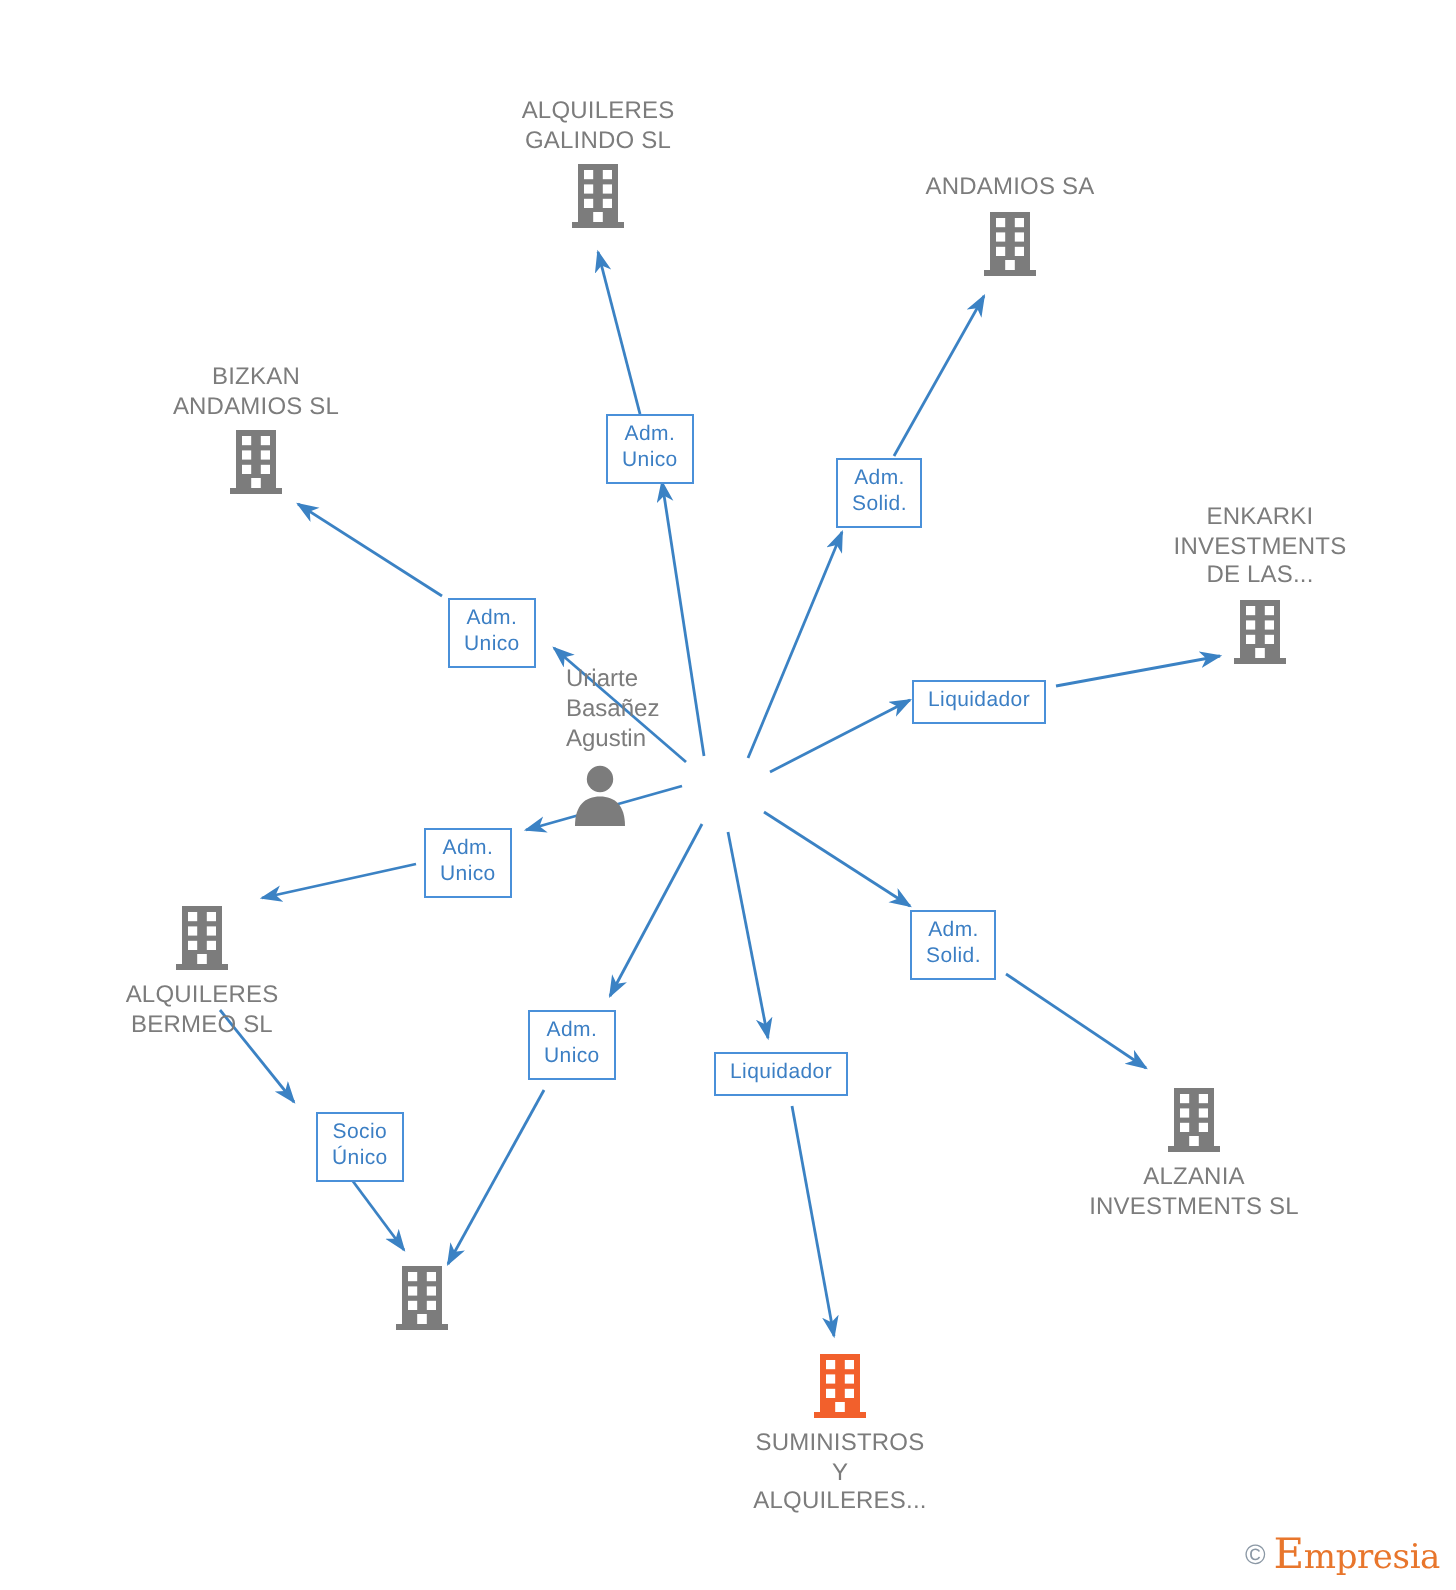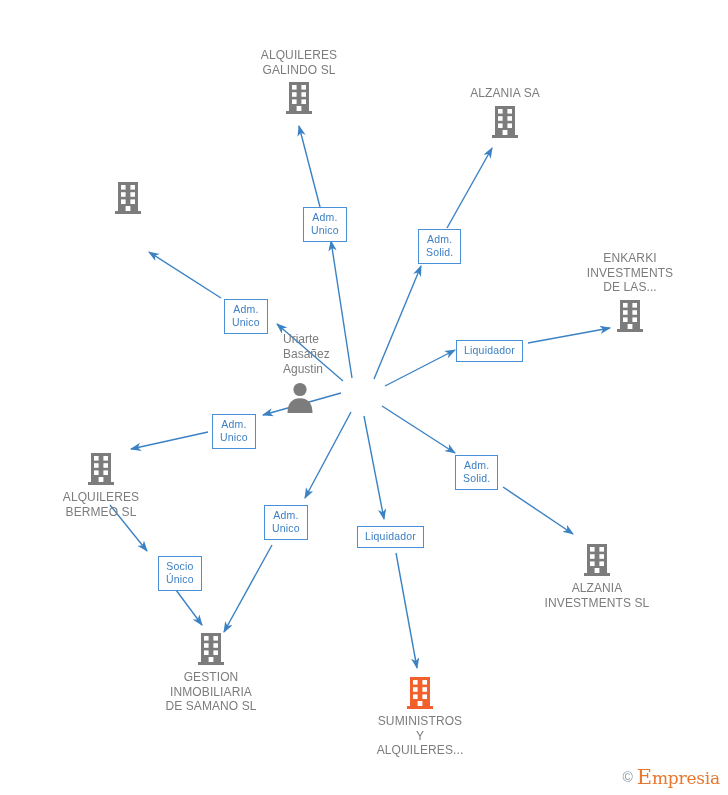--- a/index.html
+++ b/index.html
@@ -159,21 +159,21 @@
             <rect x="16.4" y="11.2" width="4.6" height="4.6"></rect>
         <rect x="7" y="18.4" width="4.6" height="4.6"></rect>
             <rect x="16.4" y="18.4" width="4.6" height="4.6"></rect>
         <rect x="11.6" y="25" width="4.8" height="5"></rect>
           </g>
         </svg>
     </span>
   </div>
 
   <div class="node caption-top" style="left:505px; top:86px;">
-    <span class="caption">ALZANIA SA</span>
+    <span class="caption">ANDAMIOS SA</span>
     <span class="glyph">
       <svg width="28" height="34" viewBox="0 0 28 34">
           <g fill="#7c7c7c">
         <rect x="4" y="1" width="20" height="29"></rect>
         <rect x="1" y="30" width="26" height="3"></rect>
           </g>
           <g fill="#ffffff">
         <rect x="7" y="4" width="4.6" height="4.6"></rect>
             <rect x="16.4" y="4" width="4.6" height="4.6"></rect>
         <rect x="7" y="11.2" width="4.6" height="4.6"></rect>
@@ -203,20 +203,22 @@
             <rect x="16.4" y="11.2" width="4.6" height="4.6"></rect>
         <rect x="7" y="18.4" width="4.6" height="4.6"></rect>
             <rect x="16.4" y="18.4" width="4.6" height="4.6"></rect>
         <rect x="11.6" y="25" width="4.8" height="5"></rect>
           </g>
         </svg>
     </span>
   </div>
 
   <div class="node caption-top" style="left:128px; top:181px;">
+    <span class="caption">BIZKAN
+ANDAMIOS SL</span>
     <span class="glyph">
       <svg width="28" height="34" viewBox="0 0 28 34">
           <g fill="#7c7c7c">
         <rect x="4" y="1" width="20" height="29"></rect>
         <rect x="1" y="30" width="26" height="3"></rect>
           </g>
           <g fill="#ffffff">
         <rect x="7" y="4" width="4.6" height="4.6"></rect>
             <rect x="16.4" y="4" width="4.6" height="4.6"></rect>
         <rect x="7" y="11.2" width="4.6" height="4.6"></rect>
@@ -262,23 +264,20 @@
         <rect x="7" y="4" width="4.6" height="4.6"></rect>
             <rect x="16.4" y="4" width="4.6" height="4.6"></rect>
         <rect x="7" y="11.2" width="4.6" height="4.6"></rect>
             <rect x="16.4" y="11.2" width="4.6" height="4.6"></rect>
         <rect x="7" y="18.4" width="4.6" height="4.6"></rect>
             <rect x="16.4" y="18.4" width="4.6" height="4.6"></rect>
         <rect x="11.6" y="25" width="4.8" height="5"></rect>
           </g>
         </svg>
     </span>
-    <span class="caption">GESTION
-INMOBILIARIA
-DE SAMANO SL</span>
   </div>
 
   <div class="node caption-bottom" style="left:420px; top:676px;">
     <span class="glyph">
       <svg width="28" height="34" viewBox="0 0 28 34">
           <g fill="#f2602c">
         <rect x="4" y="1" width="20" height="29"></rect>
         <rect x="1" y="30" width="26" height="3"></rect>
           </g>
           <g fill="#ffffff">

